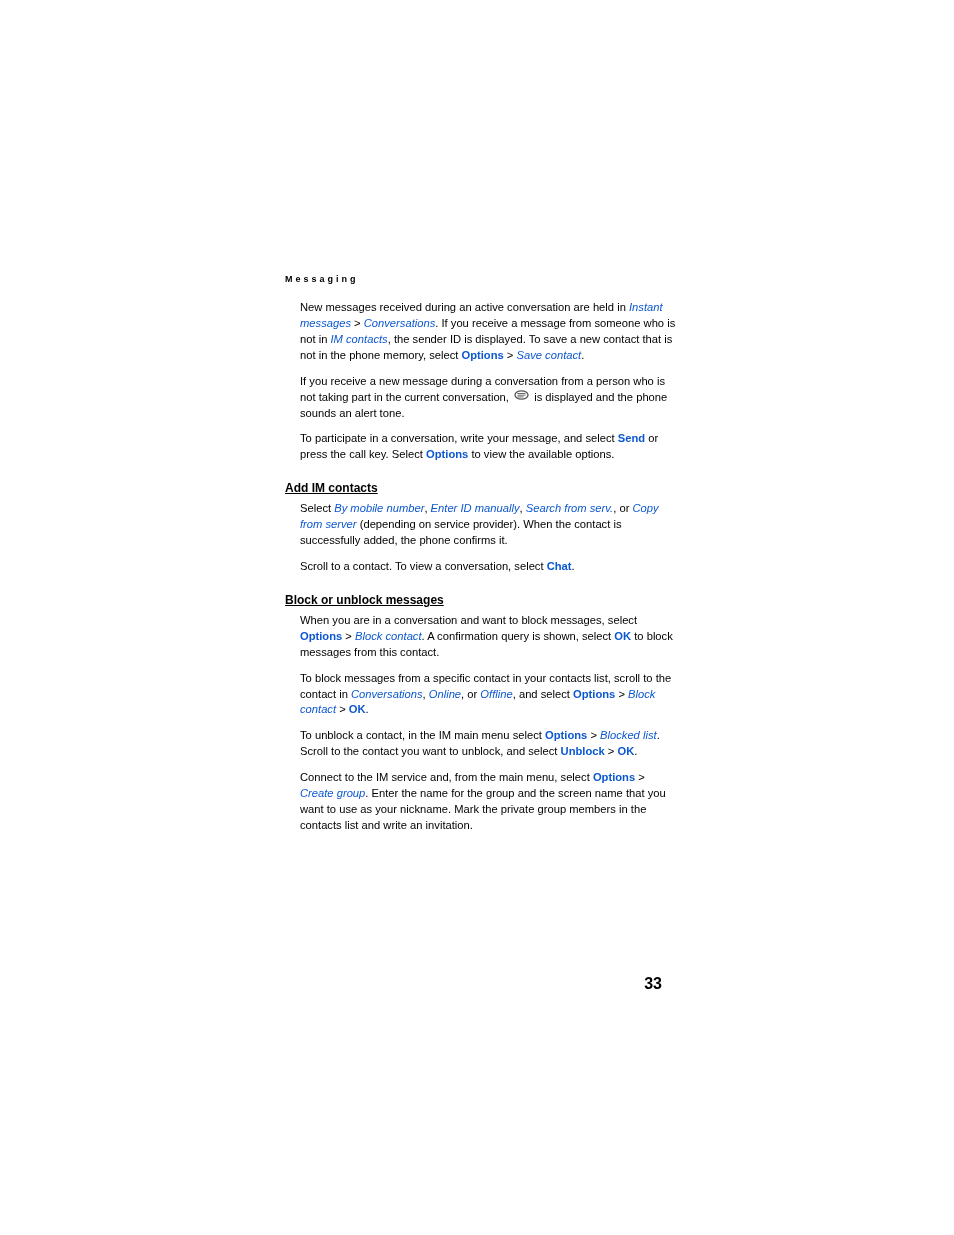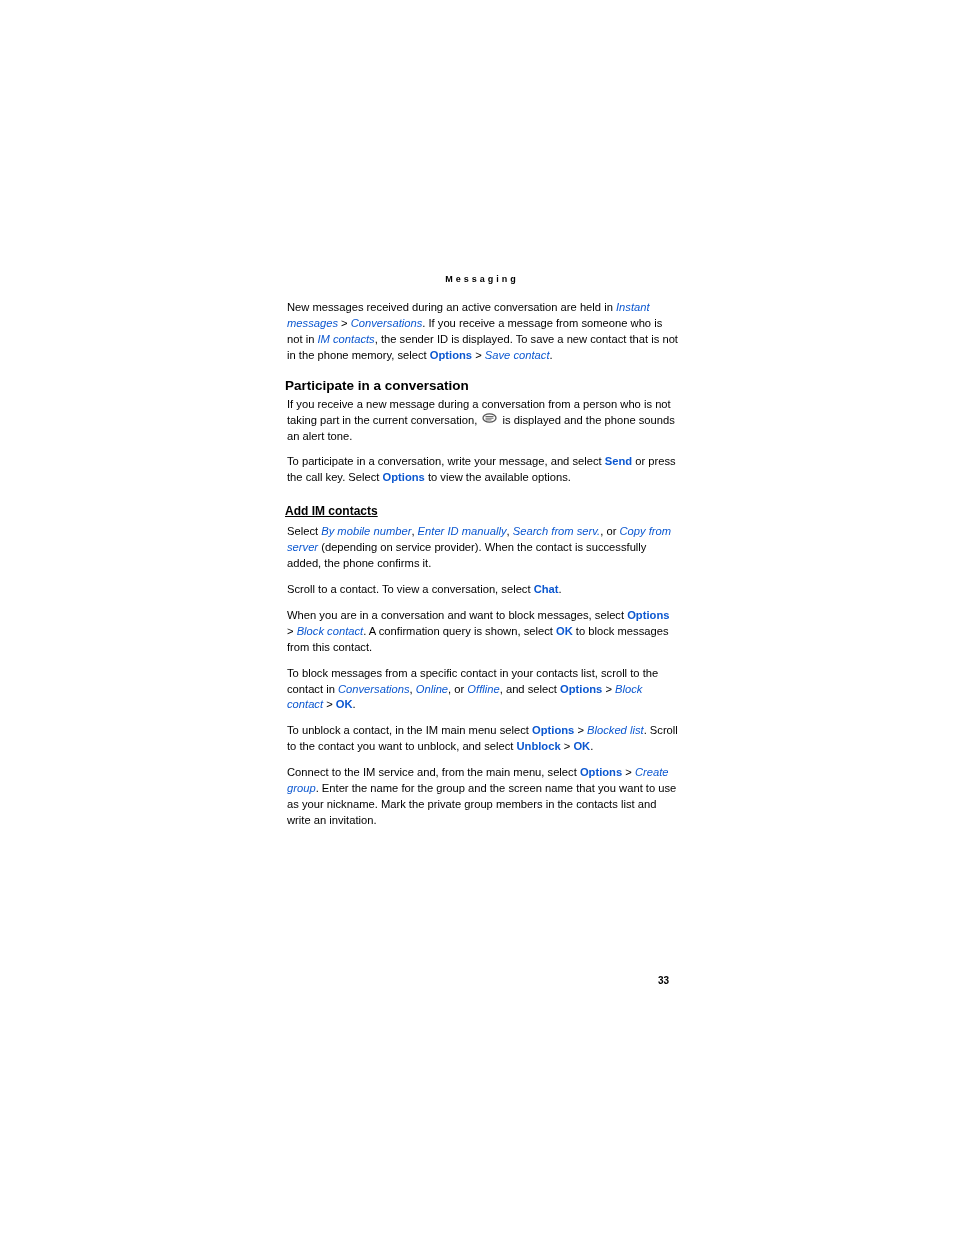--- a/index.html
+++ b/index.html
@@ -16,27 +16,27 @@
     left: 285px;
     top: 274px;
     width: 394px;
   }
   .running-header {
     font-family: Verdana, Arial, sans-serif;
     font-size: 9px;
     font-weight: bold;
     letter-spacing: 3px;
     color: #000;
-    text-align: center;
+    text-align: left;
     margin-bottom: 16px;
   }
   p {
     font-size: 11.2px;
     line-height: 1.42;
-    margin: 0 0 10px 2px;
+    margin: 0 0 10px 15px;
     color: #000;
   }
   .h2 {
     font-size: 13.5px;
     font-weight: bold;
     margin: 14px 0 4px 0;
   }
   .h1 {
     font-size: 12px;
     font-weight: bold;
@@ -51,40 +51,39 @@
     color: #0b57d0;
     font-style: italic;
   }
   .icon-msg {
     display: inline-block;
     vertical-align: middle;
     margin: 0 2px;
   }
   .pagenum {
     position: absolute;
-    left: 275px;
+    left: 268px;
     width: 394px;
     top: 975px;
     text-align: right;
-    font-size: 10px;
+    font-size: 16px;
     font-weight: bold;
   }
 </style>
 </head>
 <body>
 
 <div class="page">
 
   <div class="running-header">Messaging</div>
 
   <p>
     <span>New messages received during an active conversation are held in </span><span class="lki">Instant messages</span><span> &gt; </span><span class="lki">Conversations</span><span>. If you receive a message from someone who is not in </span><span class="lki">IM contacts</span><span>, the sender ID is displayed. To save a new contact that is not in the phone memory, select </span><span class="lk">Options</span><span> &gt; </span><span class="lki">Save contact</span><span>.</span>
   </p>
 
-  <div class="h2">Participate in a conversation</div>
 
   <p>
     <span>If you receive a new message during a conversation from a person who is not taking part in the current conversation, </span><span class="icon-msg"><svg width="15" height="11" viewBox="0 0 15 11">
           <ellipse cx="7.5" cy="5" rx="6.5" ry="4.2" fill="none" stroke="#555" stroke-width="1.3"></ellipse>
           <line x1="3.5" y1="3.5" x2="11.5" y2="3.5" stroke="#555" stroke-width="0.9"></line>
           <line x1="3.5" y1="5.2" x2="11.5" y2="5.2" stroke="#555" stroke-width="0.9"></line>
           <line x1="3.5" y1="6.9" x2="9.5" y2="6.9" stroke="#555" stroke-width="0.9"></line>
         </svg></span><span> is displayed and the phone sounds an alert tone.</span>
   </p>
 
@@ -97,20 +96,21 @@
 
 
   <p>
     <span>Select </span><span class="lki">By mobile number</span><span>, </span><span class="lki">Enter ID manually</span><span>, </span><span class="lki">Search from serv.</span><span>, or </span><span class="lki">Copy from server</span><span> (depending on service provider). When the contact is successfully added, the phone confirms it.</span>
   </p>
 
   <p>
     <span>Scroll to a contact. To view a conversation, select </span><span class="lk">Chat</span><span>.</span>
   </p>
 
+  <div class="h1">Block or unblock messages</div>
 
   <p>
     <span>When you are in a conversation and want to block messages, select </span><span class="lk">Options</span><span> &gt; </span><span class="lki">Block contact</span><span>. A confirmation query is shown, select </span><span class="lk">OK</span><span> to block messages from this contact.</span>
   </p>
 
   <p>
     <span>To block messages from a specific contact in your contacts list, scroll to the contact in </span><span class="lki">Conversations</span><span>, </span><span class="lki">Online</span><span>, or </span><span class="lki">Offline</span><span>, and select </span><span class="lk">Options</span><span> &gt; </span><span class="lki">Block contact</span><span> &gt; </span><span class="lk">OK</span><span>.</span>
   </p>
 
   <p>

